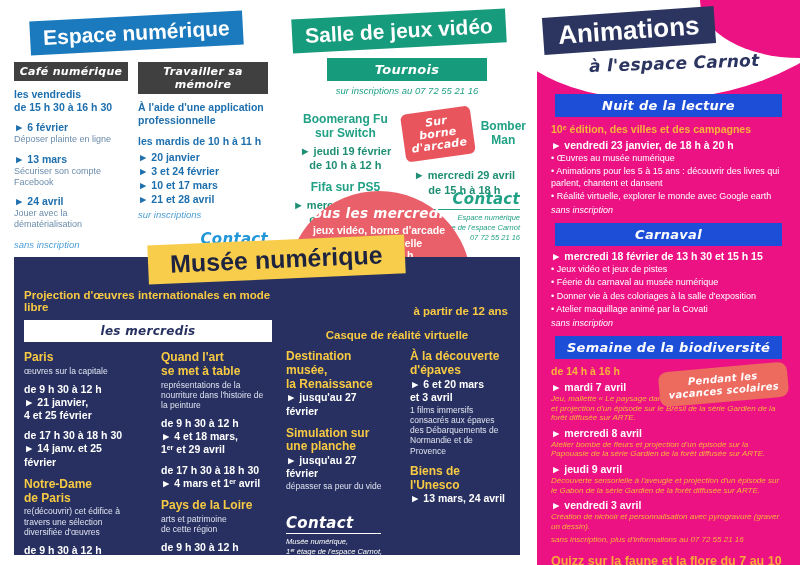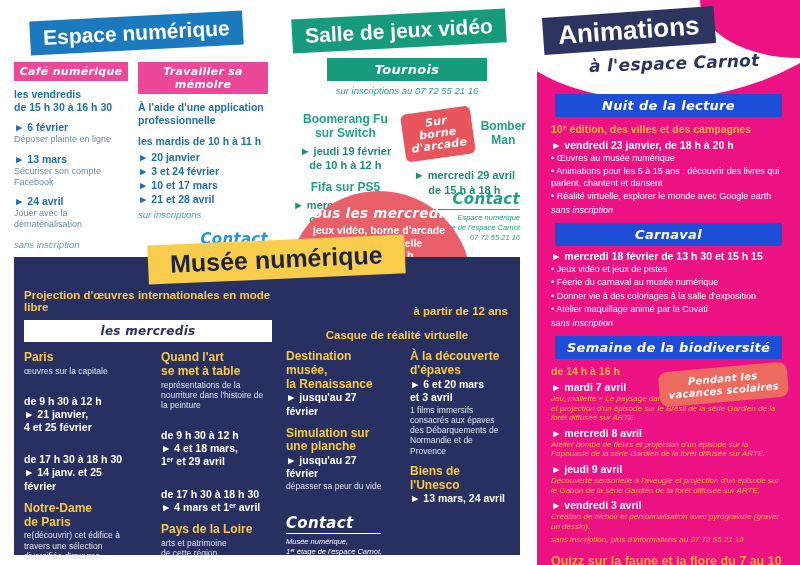--- a/index.html
+++ b/index.html
@@ -13,21 +13,21 @@
   
   .banner-lg { display:inline-block; color:#fff; font-weight:bold; font-size:21px; padding:5px 13px; }
   .banner-espace { background:#1a7abd; transform:rotate(-3deg); margin-left:16px; }
   .banner-jeux   { background:#169b7c; transform:rotate(-3deg); margin-left:4px; }
 
   
   .sec-espace { position:absolute; left:14px; top:16px; width:254px; }
   .esp-cols { display:flex; gap:10px; margin-top:12px; }
   .esp-col1 { width:114px; }
   .esp-col2 { width:130px; }
-  .sub-banner { background:#ec4899; color:#fff; font-size:11px; text-align:center; padding:3px 2px; }
+  .sub-banner { background:#404040; color:#fff; font-size:11px; text-align:center; padding:3px 2px; }
   .b-blue  { color:#1d6fae; font-weight:bold; font-size:10.5px; line-height:1.25; }
   .sched   { margin-top:7px; }
   .evt-date{ color:#1d6fae; font-weight:bold; font-size:10.5px; margin-top:7px; }
   .evt-desc{ color:#6b8cab; font-size:9px; line-height:1.25; margin-top:1px; }
   .note-blue { color:#4d9fd6; font-style:italic; font-size:9.5px; margin-top:8px; }
   .intro-blue { color:#1d6fae; font-weight:bold; font-size:10.5px; line-height:1.25; margin-top:7px; }
 
   .contact { margin-top:10px; }
   .contact-label { font-size:15px; }
   .contact-rule { border-top:1.5px solid currentColor; width:105px; margin:1px 0 3px auto; }
@@ -59,21 +59,21 @@
                   color:#1e2440; font-weight:bold; font-size:25px; padding:5px 22px; z-index:3; }
   .musee-body { display:flex; gap:14px; padding:32px 12px 0 10px; }
   .musee-left { width:248px; }
   .musee-right{ width:222px; }
   .musee-intro { color:#f8ca43; font-weight:bold; font-size:11.5px; }
   .white-banner { background:#fff; color:#273060; font-size:12px; text-align:center; padding:4px 2px; margin-top:7px; }
   .prog-cols { display:flex; gap:26px;justify-content:center; }
   .prog-col { flex:1; }
   .pname { color:#f8ca43; font-weight:bold; font-size:12px; line-height:1.15; margin-top:9px; }
   .pdesc { color:#dfe3f0; font-size:8.5px; line-height:1.2; margin-top:1px; }
-  .psched{ font-weight:bold; font-size:10.5px; margin-top:19px; line-height:1.25; }
+  .psched{ font-weight:bold; font-size:10.5px; margin-top:7px; line-height:1.25; }
   .pdates{ font-weight:bold; font-size:10.5px; line-height:1.25; }
   .age   { color:#f8ca43; font-weight:bold; font-size:11.5px; text-align:right; margin-top:16px; }
   .vr-title { color:#f8ca43; font-weight:bold; font-size:11.5px; text-align:center; margin-top:12px; }
 
   
   .panel-pink { position:absolute; left:537px; top:0; width:263px; height:565px; background:#ec1283; overflow:hidden; }
   .blob { position:absolute; left:-45px; top:-120px; width:375px; height:218px; background:#fff; border-radius:50%; transform:rotate(-7deg); }
   .corner { position:absolute; right:0; top:0; width:100px; height:58px; background:#ec1283; border-bottom-left-radius:100% 100%; }
   .banner-anim { position:absolute; left:6px; top:12px; transform:rotate(-4deg); background:#2b3560; color:#fff;
                  font-weight:bold; font-size:26px; padding:3px 15px; }

